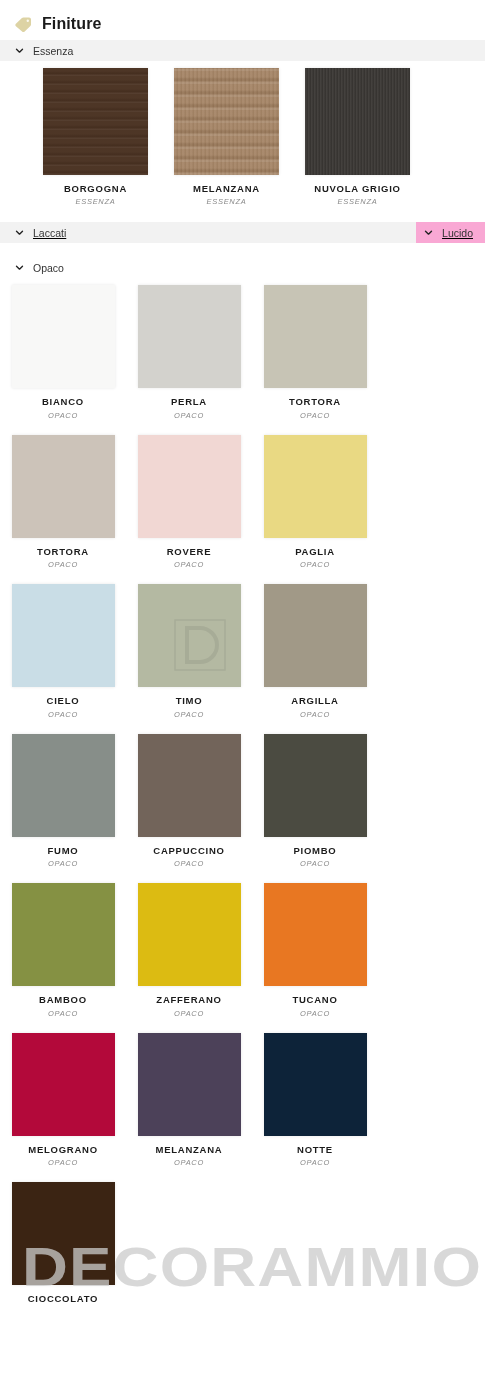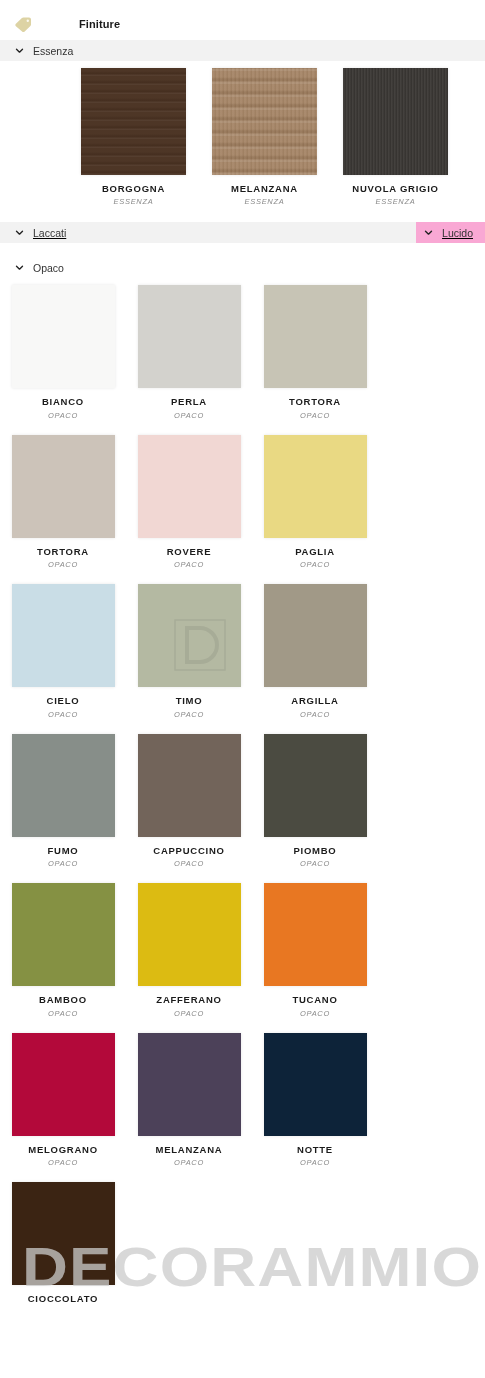--- a/index.html
+++ b/index.html
@@ -16,25 +16,24 @@
   
   .page-header {
     display: flex;
     align-items: center;
     gap: 9px;
     padding: 7px 0 0 14px;
     height: 40px;
   }
   .tag-icon { width: 19px; height: 19px; flex: 0 0 19px; display:block; }
   .page-title {
-    font-size: 11px;
+    font-size: 16px;
     font-weight: bold;
     color: #1b1b1b;
     letter-spacing: .1px;
-    margin-left: 37px;
   }
 
   
   .section-head {
     display: flex;
     align-items: center;
     gap: 9px;
     height: 21px;
     padding-left: 15px;
     font-size: 10.5px;
@@ -56,21 +55,21 @@
     padding-right: 12px;
     background: #f9a8d4;
   }
 
   
   .grid {
     display: grid;
     grid-template-columns: repeat(3, 126px);
     justify-content: start;
   }
-  .grid.essenza { grid-template-columns: repeat(3, 131px); padding-left: 30px; margin-left: 38px; }
+  .grid.essenza { grid-template-columns: repeat(3, 131px); padding-left: 30px; }
 
   .card {
     background: #ffffff;
     padding: 7px 0 8px 0;
     display: flex;
     flex-direction: column;
     align-items: center;
   }
   .card.essenza-card { width: 131px; }
 

